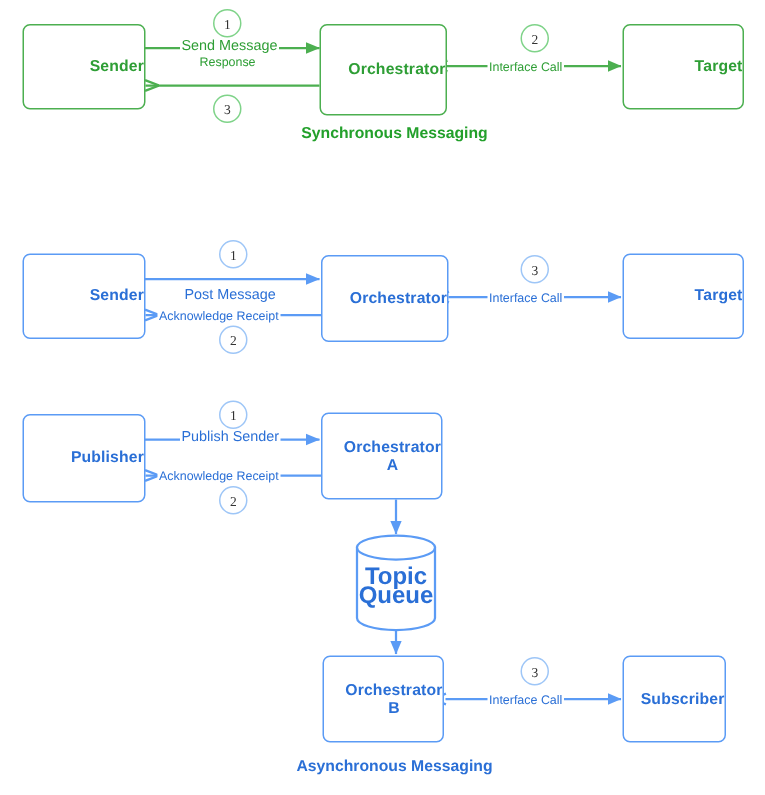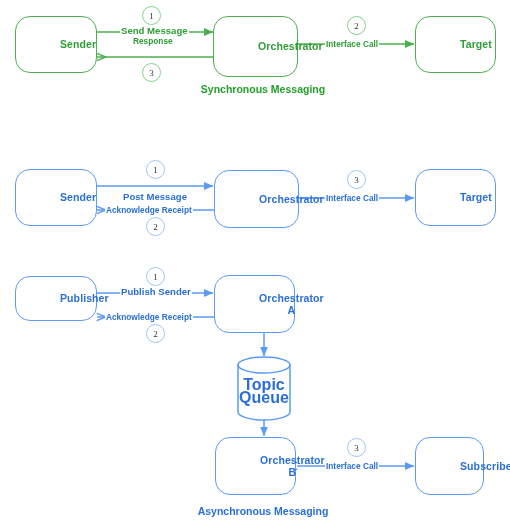--- a/index.html
+++ b/index.html
@@ -23,25 +23,25 @@
     left: 0;
     top: 0;
     width: 510px;
     height: 530px;
   }
   .node-box {
     position: absolute;
     box-sizing: border-box;
     border-width: 1.6px;
     border-style: solid;
-    border-radius: 15px;
+    border-radius: 5px;
     background: #ffffff;
     display: flex;
     align-items: center;
-    justify-content: flex-start;
+    justify-content: flex-end;
     text-align: center;
     font-weight: bold;
     font-size: 10.5px;
     line-height: 12.5px;
     letter-spacing: 0.1px;
     padding-left: 44px;
   }
   .green-node {
     border-color: #4caf50;
     color: #2e9e35;
@@ -50,21 +50,21 @@
     border-color: #5b9bf5;
     color: #2a6fd6;
   }
   .node-label {
     display: block;
     white-space: pre-line;
   }
   .edge-label {
     position: absolute;
     font-size: 8.3px;
-    font-weight: bold;
+    font-weight: normal;
     white-space: nowrap;
     letter-spacing: 0px;
     background: #ffffff;
     padding: 0 1px;
     line-height: 10px;
   }
   .edge-label.green {
     color: #2e9e35;
   }
   .edge-label.blue {
@@ -230,21 +230,21 @@
 
   <div class="edge-label blue big" style="left:122px; top:192px;">Post Message</div>
   <div class="step-badge blue" style="left:146px; top:160px;">1</div>
 
   <div class="edge-label blue" style="left:105px; top:205px;">Acknowledge Receipt</div>
   <div class="step-badge blue" style="left:146px; top:217px;">2</div>
 
   <div class="edge-label blue" style="left:325px; top:193px;">Interface Call</div>
   <div class="step-badge blue" style="left:347px; top:170px;">3</div>
 
-  <div class="node-box blue-node" style="left:15px; top:276px; width:82px; height:45px;">
+  <div class="node-box blue-node" style="left:15px; top:276px; width:82px; height:59px;">
     <span class="node-label">Publisher</span>
   </div>
 
   <div class="node-box blue-node" style="left:214px; top:275px; width:81px; height:58px;">
     <span class="node-label">Orchestrator
 A</span>
   </div>
 
   <div class="cylinder" style="left:238px; top:357px; width:52px; height:63px;">
     <span class="node-label cylinder-text">Topic

